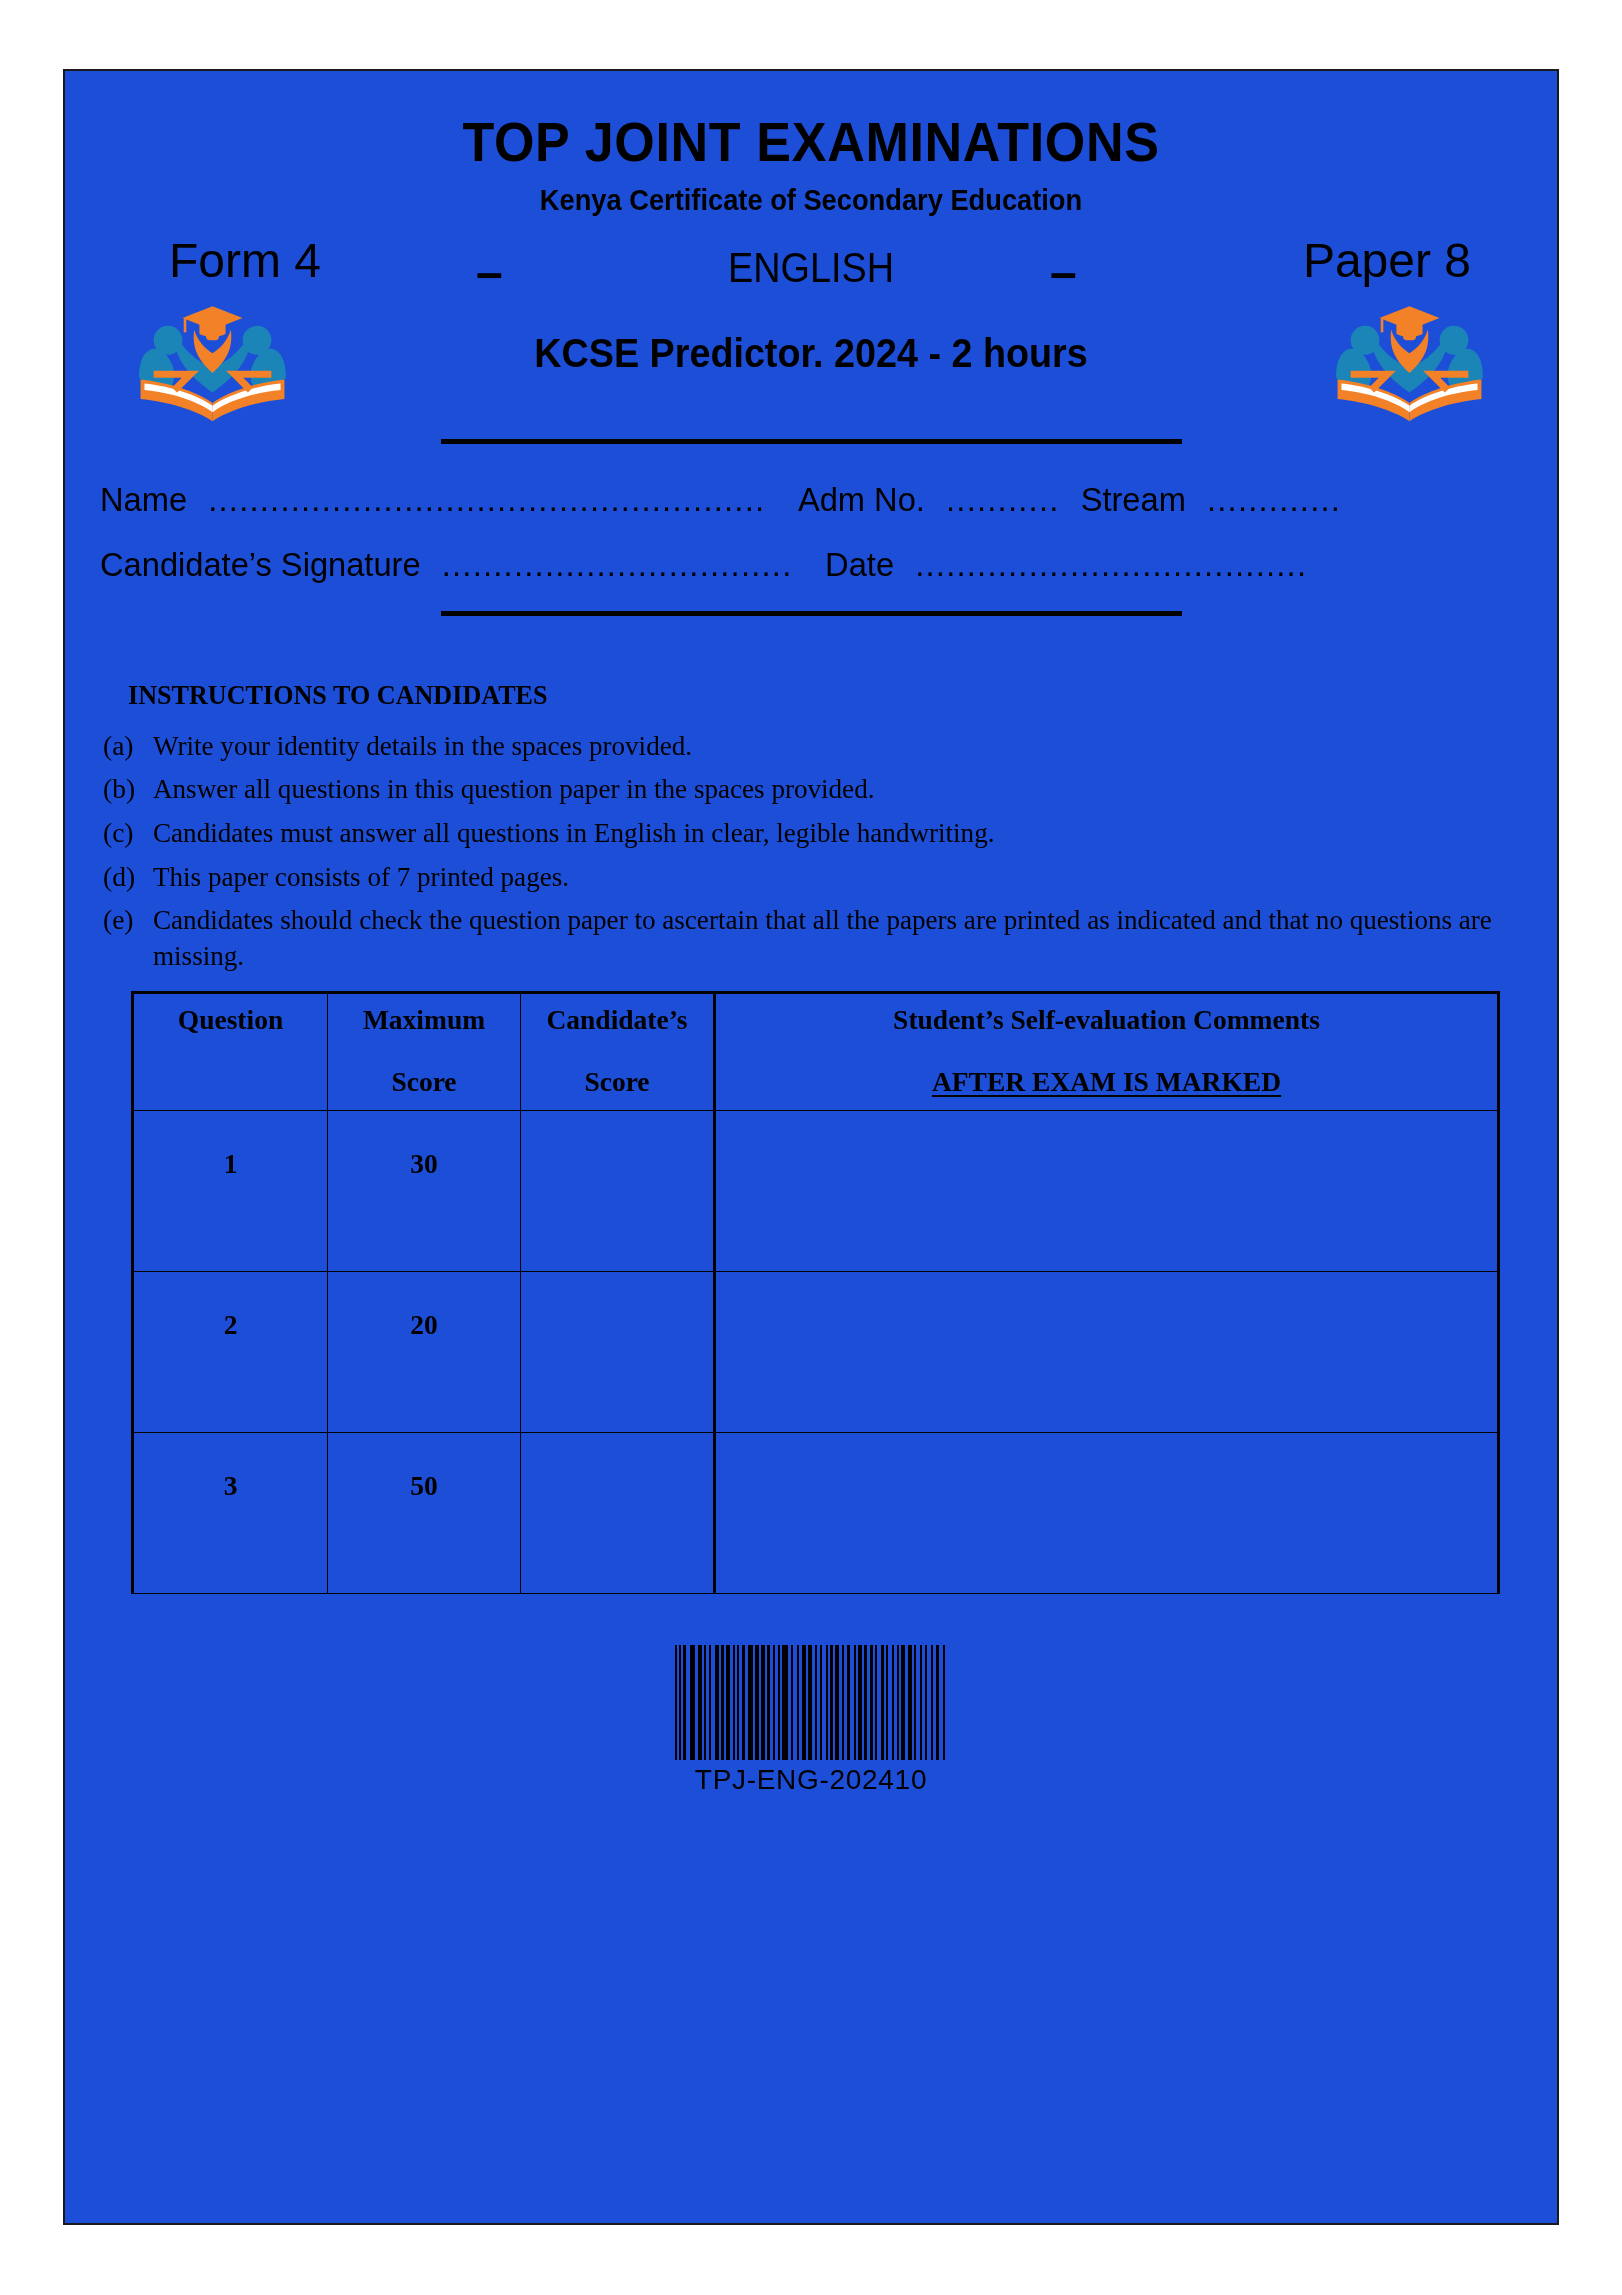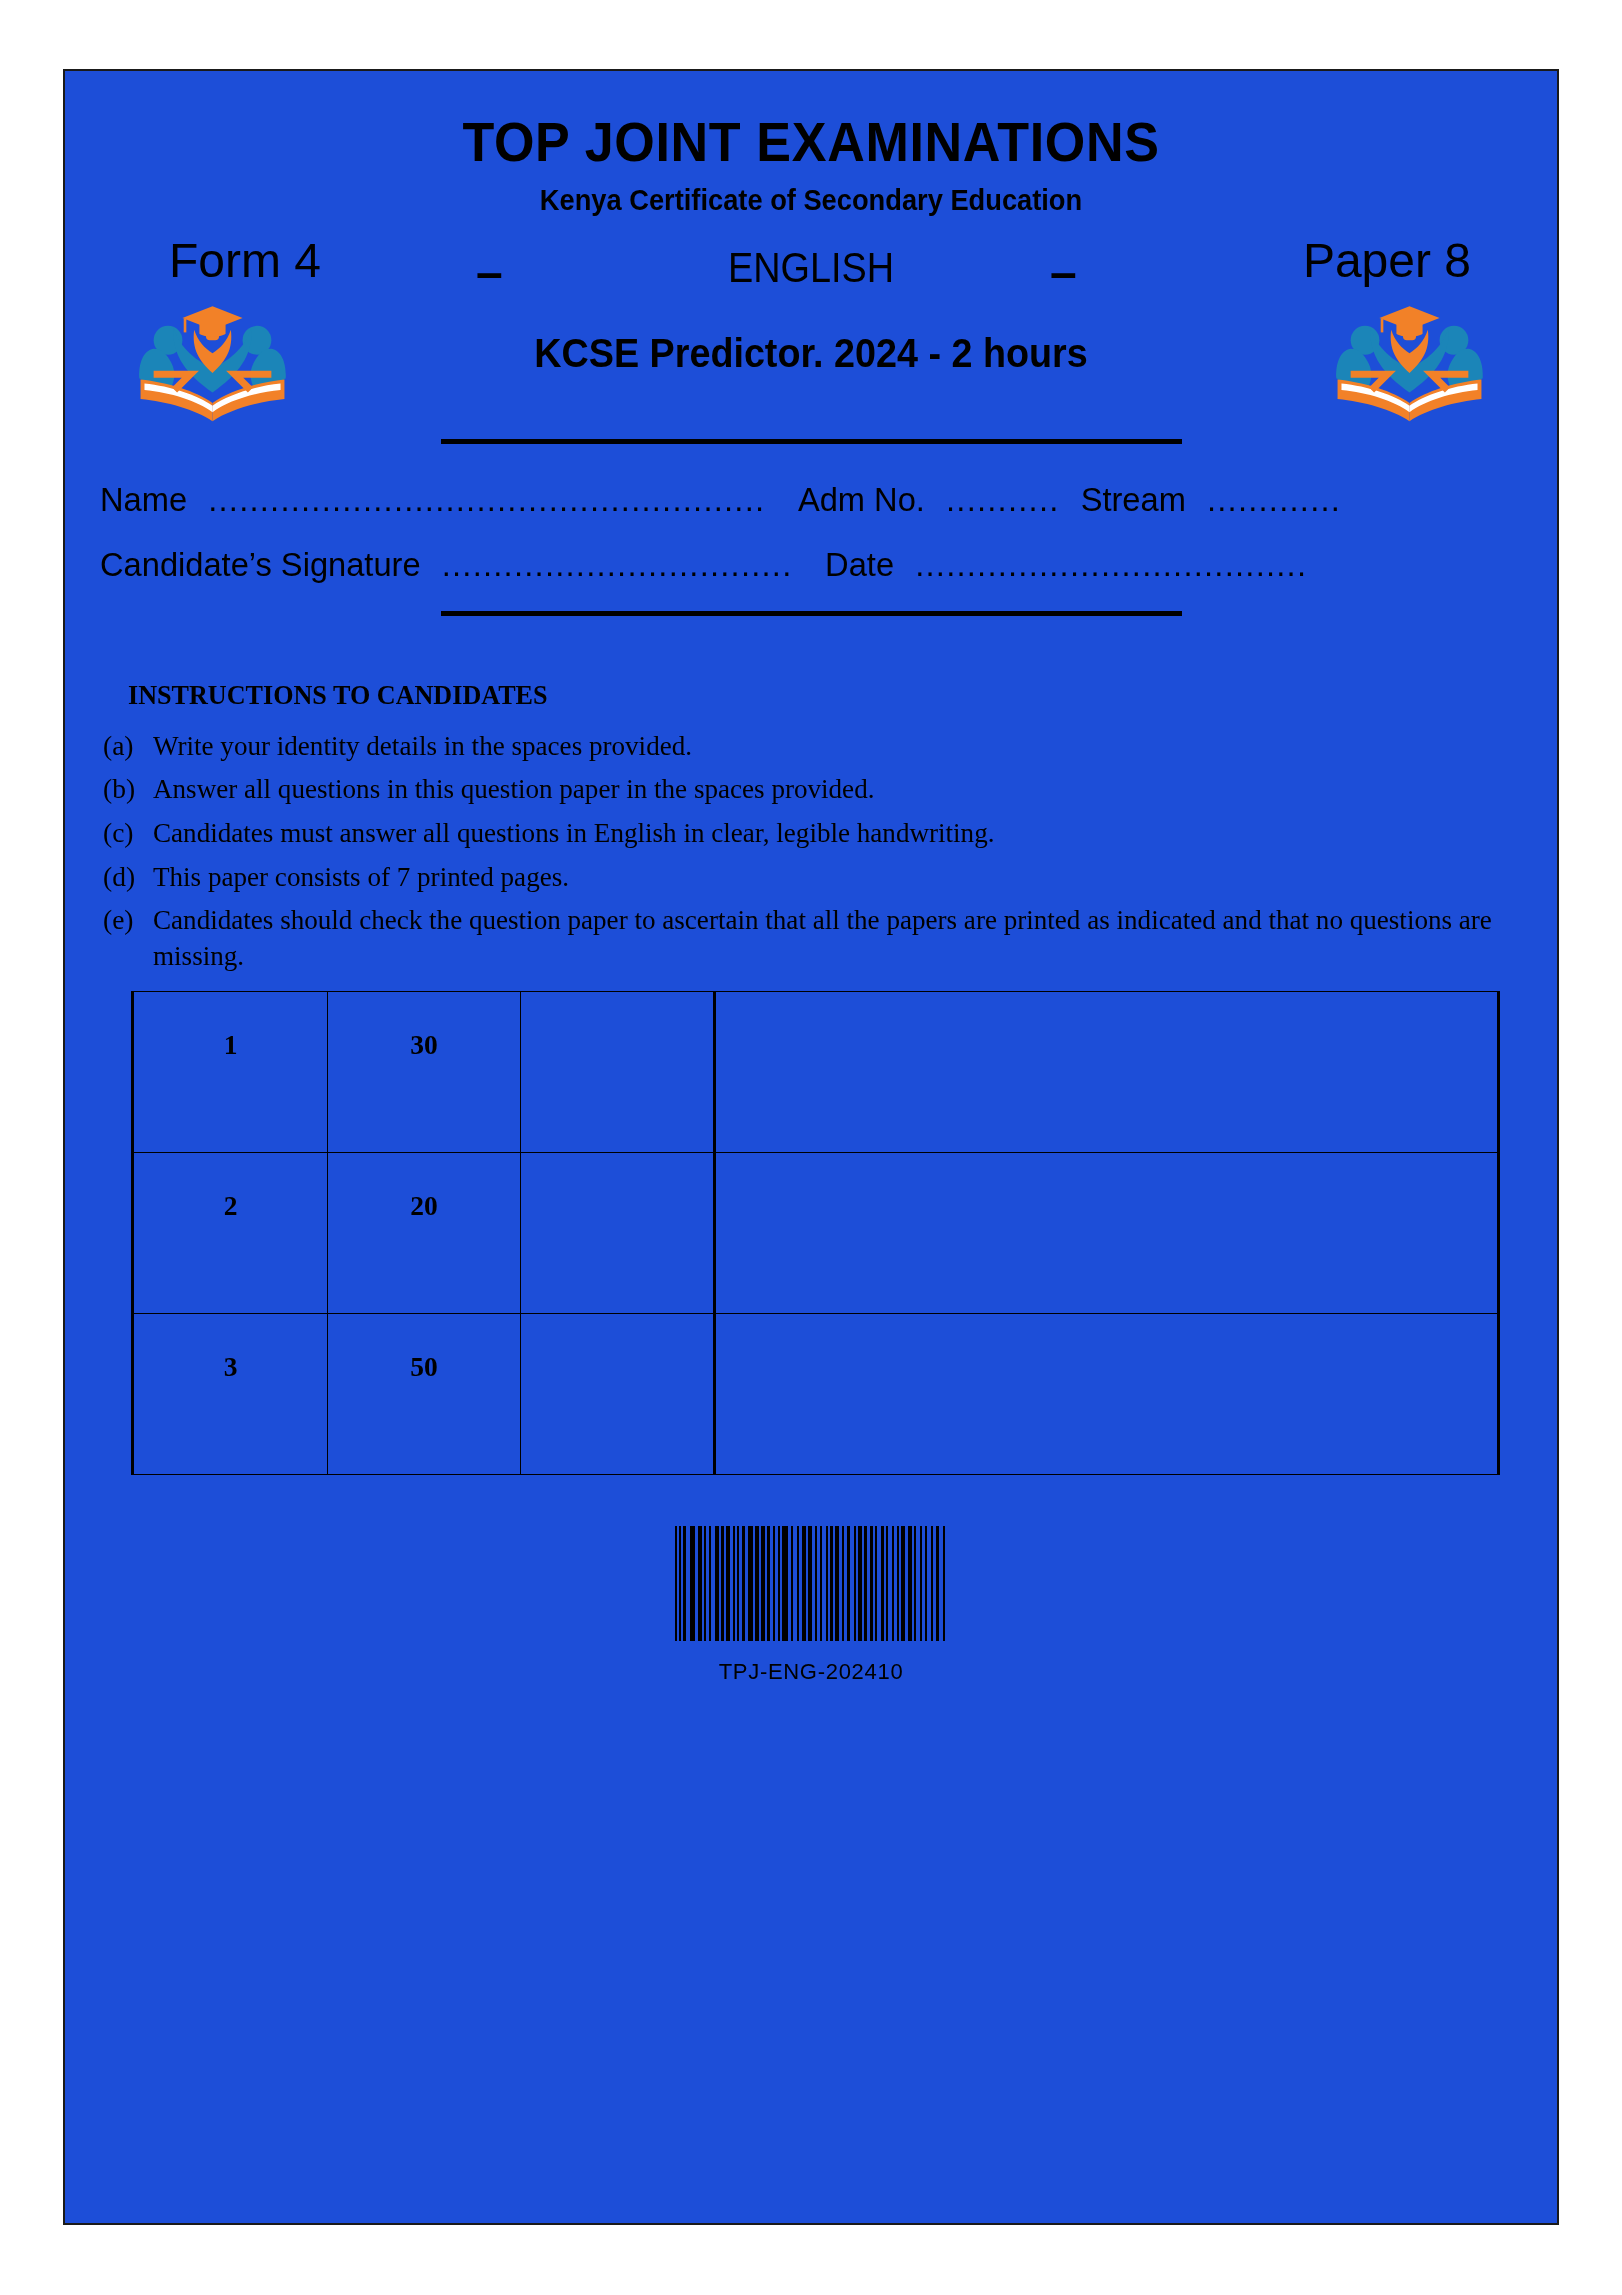--- a/index.html
+++ b/index.html
@@ -229,23 +229,23 @@
   }
   .barcode-bars i {
     display: inline-block;
     height: 115px;
     vertical-align: top;
     background: #000;
   }
   .barcode-bars i.w0 { background: transparent; }
   .barcode-label {
     font-family: "Liberation Sans", sans-serif;
-    font-size: 22px;
+    font-size: 28px;
     letter-spacing: 0.7px;
-    margin-top: 18px;
+    margin-top: 4px;
   }
 </style>
 </head>
 <body>
 
 <div id="page-frame">
 
   <div class="hdr-title">TOP JOINT EXAMINATIONS</div>
   <div class="hdr-sub">Kenya Certificate of Secondary Education</div>
 
@@ -335,20 +335,35 @@
     </div>
     <div class="instr-item">
       <span class="instr-lbl">(e)</span>
       <span class="instr-txt">Candidates should check the question paper to ascertain that all the papers are printed as indicated and that no questions are missing.</span>
     </div>
   </div>
 
 
   <table class="score">
     <tbody>
+        <tr class="hdr">
+      <td class="cA">Question</td>
+      <td class="cB">
+        <span>Maximum</span>
+        <span class="hdr-l2">Score</span>
+      </td>
+      <td class="cC">
+        <span>Candidate’s</span>
+        <span class="hdr-l2">Score</span>
+      </td>
+      <td class="cD">
+        <span>Student’s Self-evaluation Comments</span>
+        <span class="hdr-l2 underline-hdr">AFTER EXAM IS MARKED</span>
+      </td>
+    </tr>
 
     <tr class="body">
       <td class="cA body-val">1</td>
       <td class="cB body-val">30</td>
       <td class="cC body-val"></td>
       <td class="cD body-val"></td>
     </tr>
     <tr class="body">
       <td class="cA body-val">2</td>
       <td class="cB body-val">20</td>

